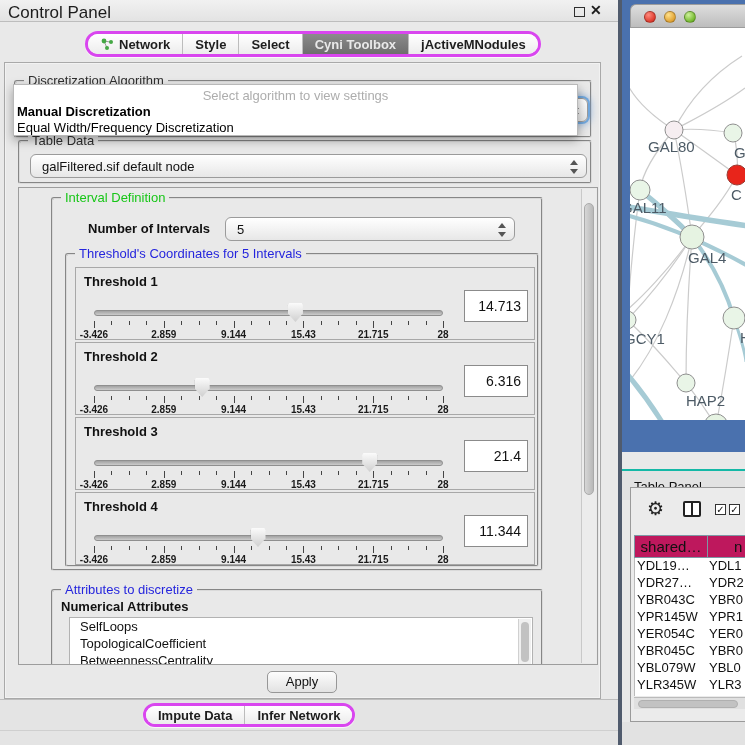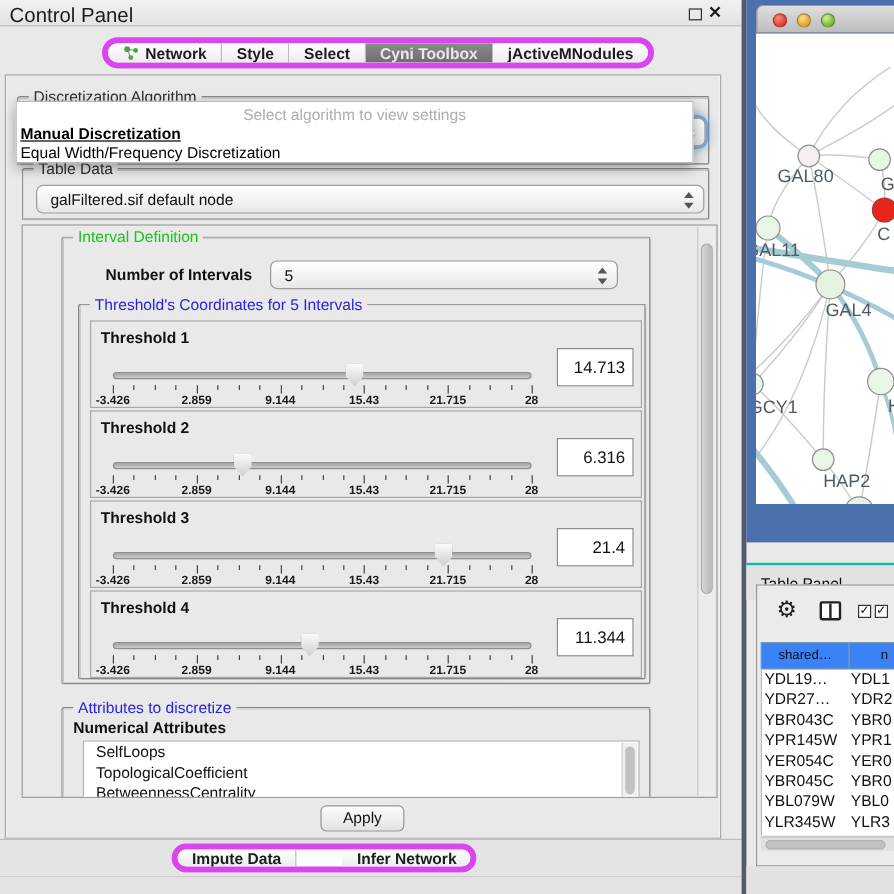--- a/index.html
+++ b/index.html
@@ -7,26 +7,26 @@
   #root { position:relative; width:745px; height:745px; }
   .abs { position:absolute; }
 
   
   #left-panel { left:0; top:0; width:618px; height:745px; background:#e9e9e9; }
   #titlebar { left:0; top:0; width:618px; height:22px; background:linear-gradient(#f1f1f1,#e3e3e3); border-bottom:1px solid #bdbdbd; }
   #titlebar .title { position:absolute; left:8px; top:3px; font-size:17px; color:#1c1c1c; }
   #float-btn { position:absolute; left:574px; top:7px; width:11px; height:10px; border:1.5px solid #2e2e2e; background:transparent; }
   #close-btn { position:absolute; left:590px; top:2px; font-size:14px; font-weight:bold; color:#1c1c1c; }
 
-  .seg-group { position:absolute; display:flex; border:5px solid #d946ef; border-radius:13px; overflow:hidden; background:#fdfdfd; box-shadow:0 1px 1px rgba(255,255,255,.8); }
+  .seg-group { position:absolute; display:flex; border:3px solid #d946ef; border-radius:13px; overflow:hidden; background:#fdfdfd; box-shadow:0 1px 1px rgba(255,255,255,.8); }
   .seg { display:flex; align-items:center; justify-content:center; font-size:13px; font-weight:600; color:#1d1d1d; background:linear-gradient(#ffffff,#ececec); border-right:1px solid #bcbcbc; padding:0 12px; white-space:nowrap; }
   .seg:last-child { border-right:none; }
   .seg.sel { background:linear-gradient(#8b8b8b,#6e6e6e); color:#e9e9e9; }
   #top-tabs { left:85px; top:31px; height:26px; }
-  #bottom-tabs { left:143px; top:703px; height:24px;gap:38px; }
+  #bottom-tabs { left:143px; top:703px; height:24px; }
 
   #outer-panel { left:4px; top:62px; width:597px; height:637px; border:1px solid #a9a9a9; box-shadow:inset 0 0 0 1px #f2f2f2; background:#e9e9e9; }
 
   .group { position:absolute; border:2px groove #dadada; border-radius:3px; }
   .group-title { position:absolute; top:-9px; left:8px; background:#e9e9e9; padding:0 4px; font-size:13px; }
   .t-dark { color:#2f2f2f; } .t-green { color:#17c617; } .t-blue { color:#2525dd; }
 
   .combo { position:absolute; height:24px; border:1px solid #9b9b9b; border-radius:6px; background:linear-gradient(#ffffff,#e7e7e7); font-size:13px; color:#111; }
   .combo .cval { position:absolute; left:11px; top:4px; }
   .spinner { position:absolute; right:8px; top:5px; width:9px; height:14px; }
@@ -76,21 +76,21 @@
   #table-panel-title { left:622px; top:453px; width:123px; height:31px; background:#e2e2e2; border-top:2px solid #14b8a6;margin-top:16px; }
   #table-panel-title .title { position:absolute; left:12px; top:8px; font-size:13px; color:#111; }
   #table-panel { left:630px; top:487px; width:115px; height:235px; border:1px solid #9a9a9a; border-right:none; background:#ebebeb; overflow:hidden; }
   #tp-toolbar { position:absolute; left:0; top:0; width:100%; height:46px; }
   #gear { position:absolute; left:16px; top:10px; font-size:19px; color:#222; line-height:22px; }
   #split-icon { position:absolute; left:52px; top:13px; width:18px; height:16px; border:2px solid #222; border-radius:2px; background:#fff; }
   #split-icon::after { content:""; position:absolute; left:6px; top:0; width:2px; height:12px; background:#222; }
   .cbx { position:absolute; top:16px; width:11px; height:11px; border:1.5px solid #333; background:#fff; font-size:10px; line-height:10px; text-align:center; color:#111; }
   #cbx1 { left:84px; } #cbx2 { left:98px; }
   #tp-header { position:absolute; left:3px; top:47px; width:300px; height:23px; display:flex; }
-  .hcell { background:#3b82f6; border:1px solid #7d98a4; border-left:none; font-size:11px; color:#111; line-height:21px; }
+  .hcell { background:#be185d; border:1px solid #7d98a4; border-left:none; font-size:15px; color:#111; line-height:21px; }
   .hcell:first-child { border-left:1px solid #7d98a4; width:74px; text-align:center; }
   .hcell:last-child { flex:1; padding-left:26px; }
   #tp-rows { position:absolute; left:3px; top:70px; width:300px; height:138px; background:#fff; overflow:hidden; border-left:1px solid #bbb; }
   .trow { display:flex; height:17px; font-size:13px; color:#111; }
   .tc1 { width:72px; padding-left:2px; white-space:nowrap; }
   .tc2 { flex:1; padding-left:2px; white-space:nowrap; }
   #h-scroll { position:absolute; left:3px; top:209px; width:111px; height:12px; background:#e0e0e0; border-top:1px solid #bbb; }
   #h-scroll .thumb { position:absolute; left:4px; top:2px; width:100px; height:8px; border-radius:4px; background:#c2c2c2; border:1px solid #b0b0b0; }
   #below-table { left:622px; top:722px; width:123px; height:23px; background:#e2e2e2; }
 
@@ -142,21 +142,21 @@
         <span class="spinner">
             <span class="up"></span>
             <span class="dn"></span>
           </span>
       </div>
     </div>
 
     <div id="algo-popup" class="abs">
       <div class="prompt">Select algorithm to view settings</div>
       <div id="popup-items">
-          <div class="popup-item" style="top: 19px; font-weight: bold; text-decoration: underline;">Manual Discretization</div>
+          <div class="popup-item" style="top: 19px; font-weight: bold;">Manual Discretization</div>
           <div class="popup-item" style="top: 35px; font-weight: normal;">Equal Width/Frequency Discretization</div>
         </div>
     </div>
 
     <div class="group" style="left:18px; top:140px; width:574px; height:44px;">
       <span class="group-title t-dark">Table Data</span>
       <div class="combo" style="left:10px; top:12px; width:557px;">
         <span class="cval">galFiltered.sif default node</span>
         <span class="spinner">
             <span class="up"></span>

